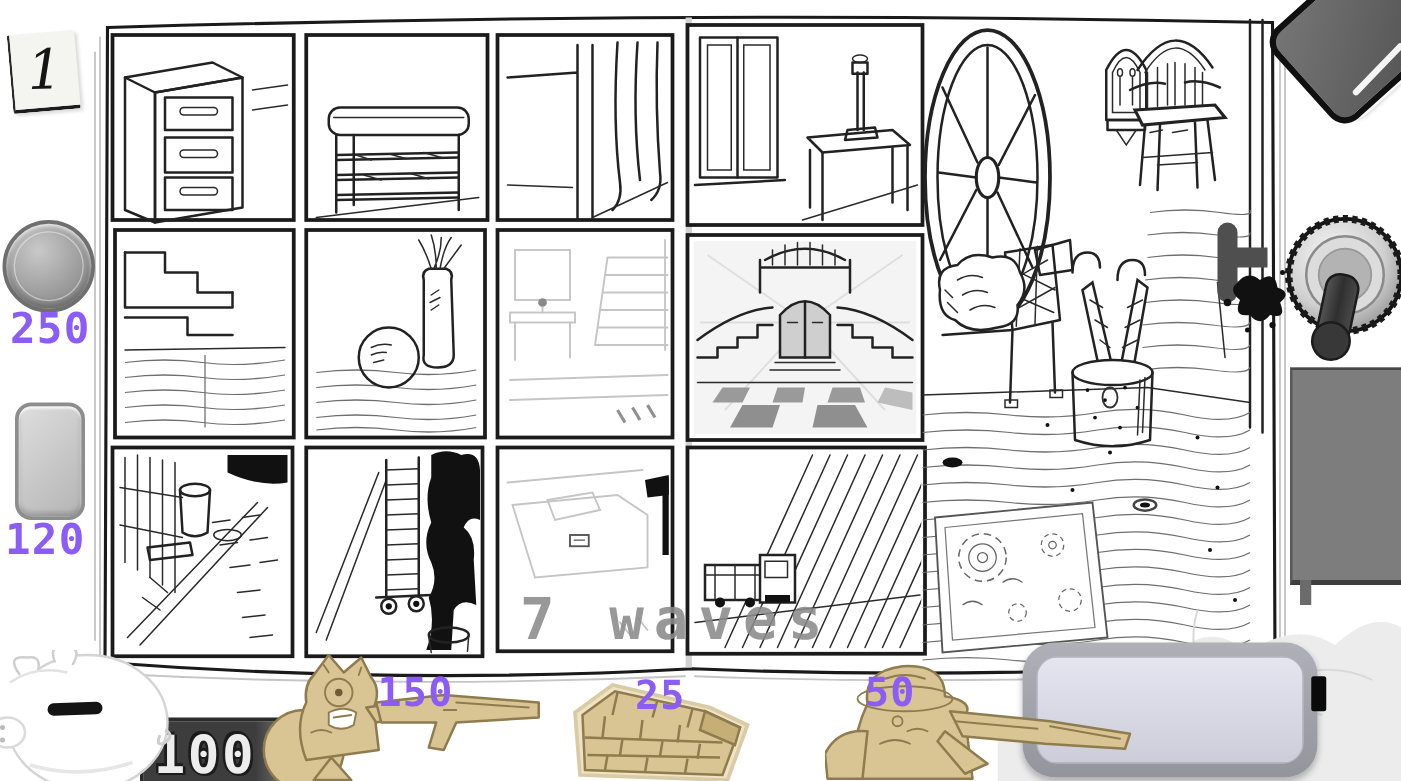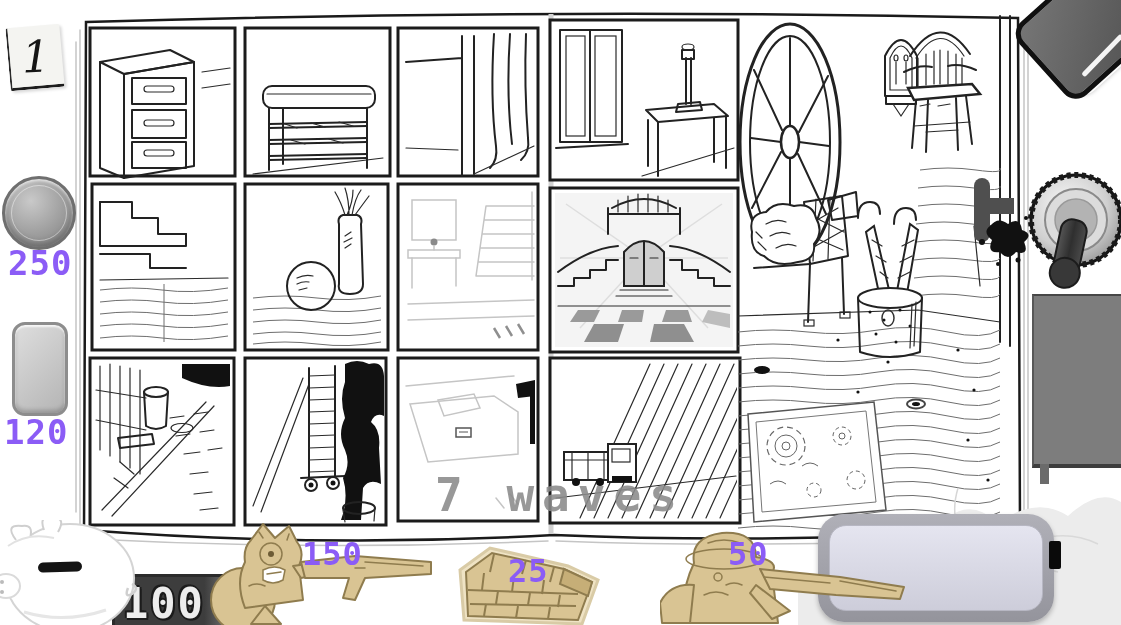--- a/index.html
+++ b/index.html
@@ -35,22 +35,22 @@
 
   
   .pill{left:12px;top:322px;width:50px;height:88px;border-radius:13px;z-index:8;
         background:linear-gradient(135deg,#dedede,#b4b4b4);
         border:3px solid #8d8d8d;
         box-shadow:inset 0 2px 2px rgba(255,255,255,.8),inset 0 -3px 4px rgba(0,0,0,.2);}
 
   .price-250{left:8px;top:246px;font-size:34px;z-index:8;}
   .price-120{left:4px;top:415px;font-size:34px;z-index:8;}
   .price-150{left:302px;top:538px;font-size:32px;z-index:9;}
-  .price-25 {left:508px;top:540px;font-size:32px;z-index:9;margin-top:15px;}
-  .price-50 {left:728px;top:538px;font-size:32px;z-index:9;}
+  .price-25 {left:508px;top:540px;font-size:32px;z-index:9;}
+  .price-50 {left:692px;top:538px;font-size:32px;z-index:9;}
 
   
   .money{left:112px;top:574px;width:136px;height:51px;border-radius:9px;z-index:6;
          background:linear-gradient(90deg,#3d3d3d 0 62%,#6e6e6e 78%,#989898);
          border:3px solid #2b2b2b;display:flex;align-items:flex-start;padding:2px 0 0 8px;}
 
   
   .dark-eraser{left:1022px;top:-30px;width:150px;height:96px;transform:rotate(-42deg);z-index:8;}
   .dark-eraser .paper{position:absolute;left:8px;top:10px;width:140px;height:90px;
          background:#fdfdfd;border-radius:16px;box-shadow:0 0 4px rgba(0,0,0,.25);}
@@ -398,21 +398,21 @@
       <g transform="translate(236,168)">
         <path class="dark" d="M16,48 Q24,38 34,46 Q46,38 48,52 Q60,56 50,64 Q56,78 42,74 Q34,84 26,74 Q12,76 18,62 Q8,54 16,48 Z"></path>
         <circle class="dark" cx="8" cy="64" r="3"></circle>
           <circle class="dark" cx="44" cy="82" r="2.5"></circle>
         <circle class="dark" cx="52" cy="40" r="2"></circle>
           <circle class="dark" cx="24" cy="86" r="2"></circle>
       </g>
     </g>
   </svg>
 
-  <div class="abs wave-text" style="left:416px;top:468px;margin-left:19px;">7 waves</div>
+  <div class="abs wave-text" style="left:416px;top:468px;">7 waves</div>
 
   <div class="abs note">
     <span>1</span>
   </div>
 
   <div class="abs coin"></div>
   <div class="abs px price-250">250</div>
 
   <div class="abs pill"></div>
   <div class="abs px price-120">120</div>

